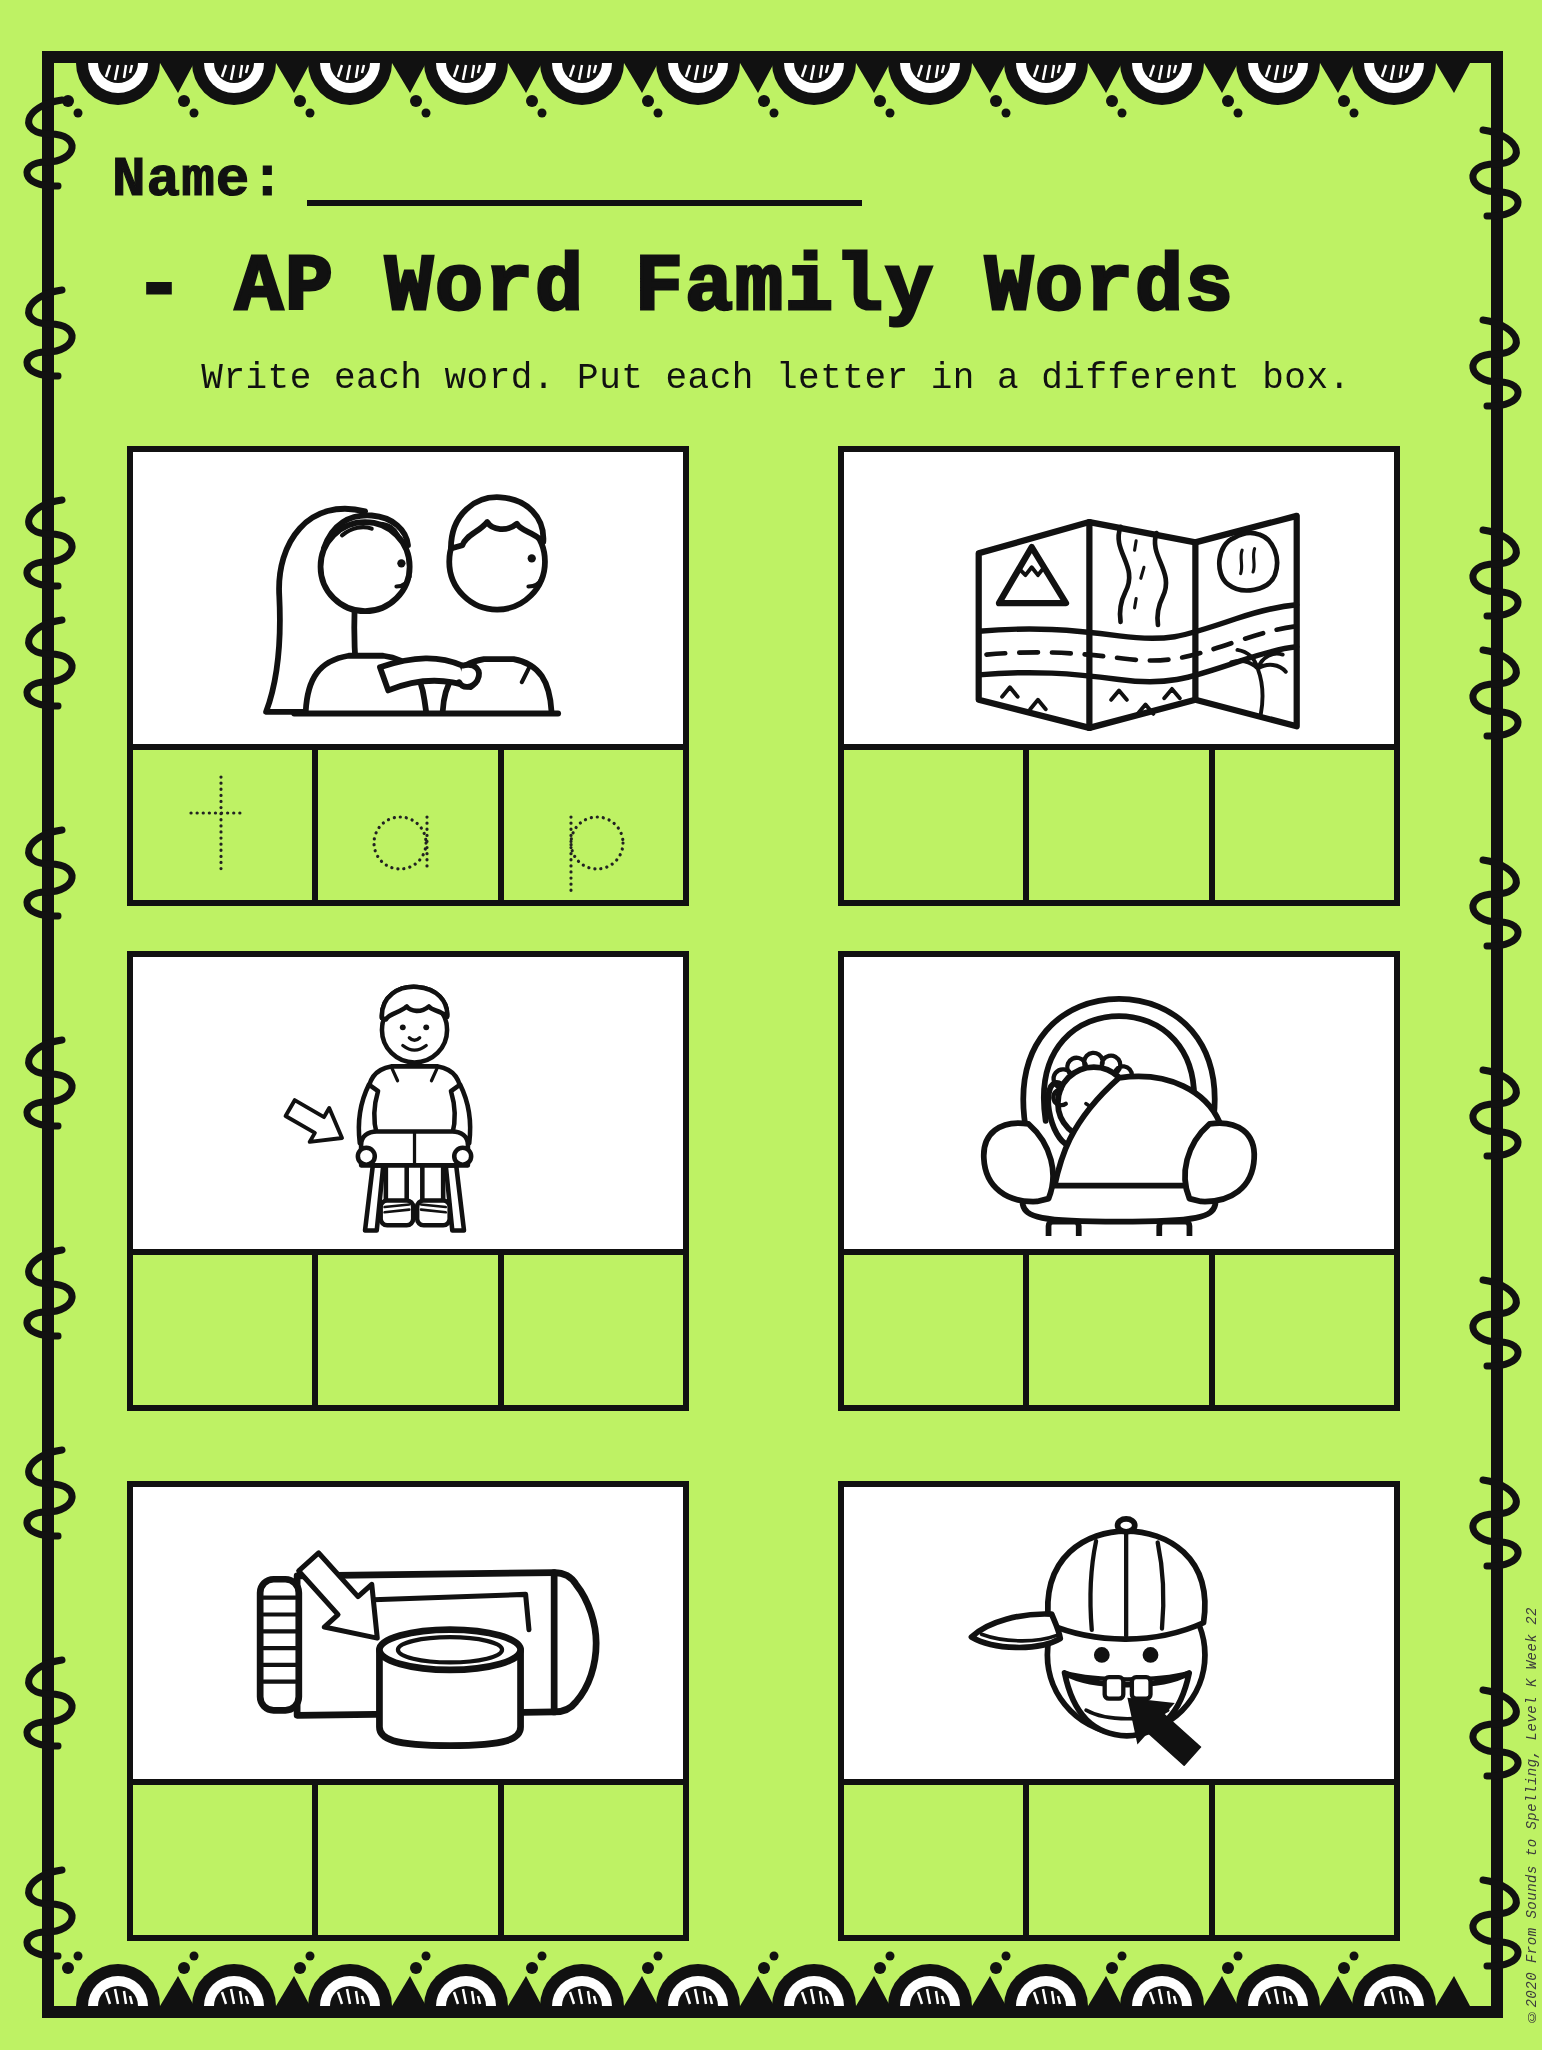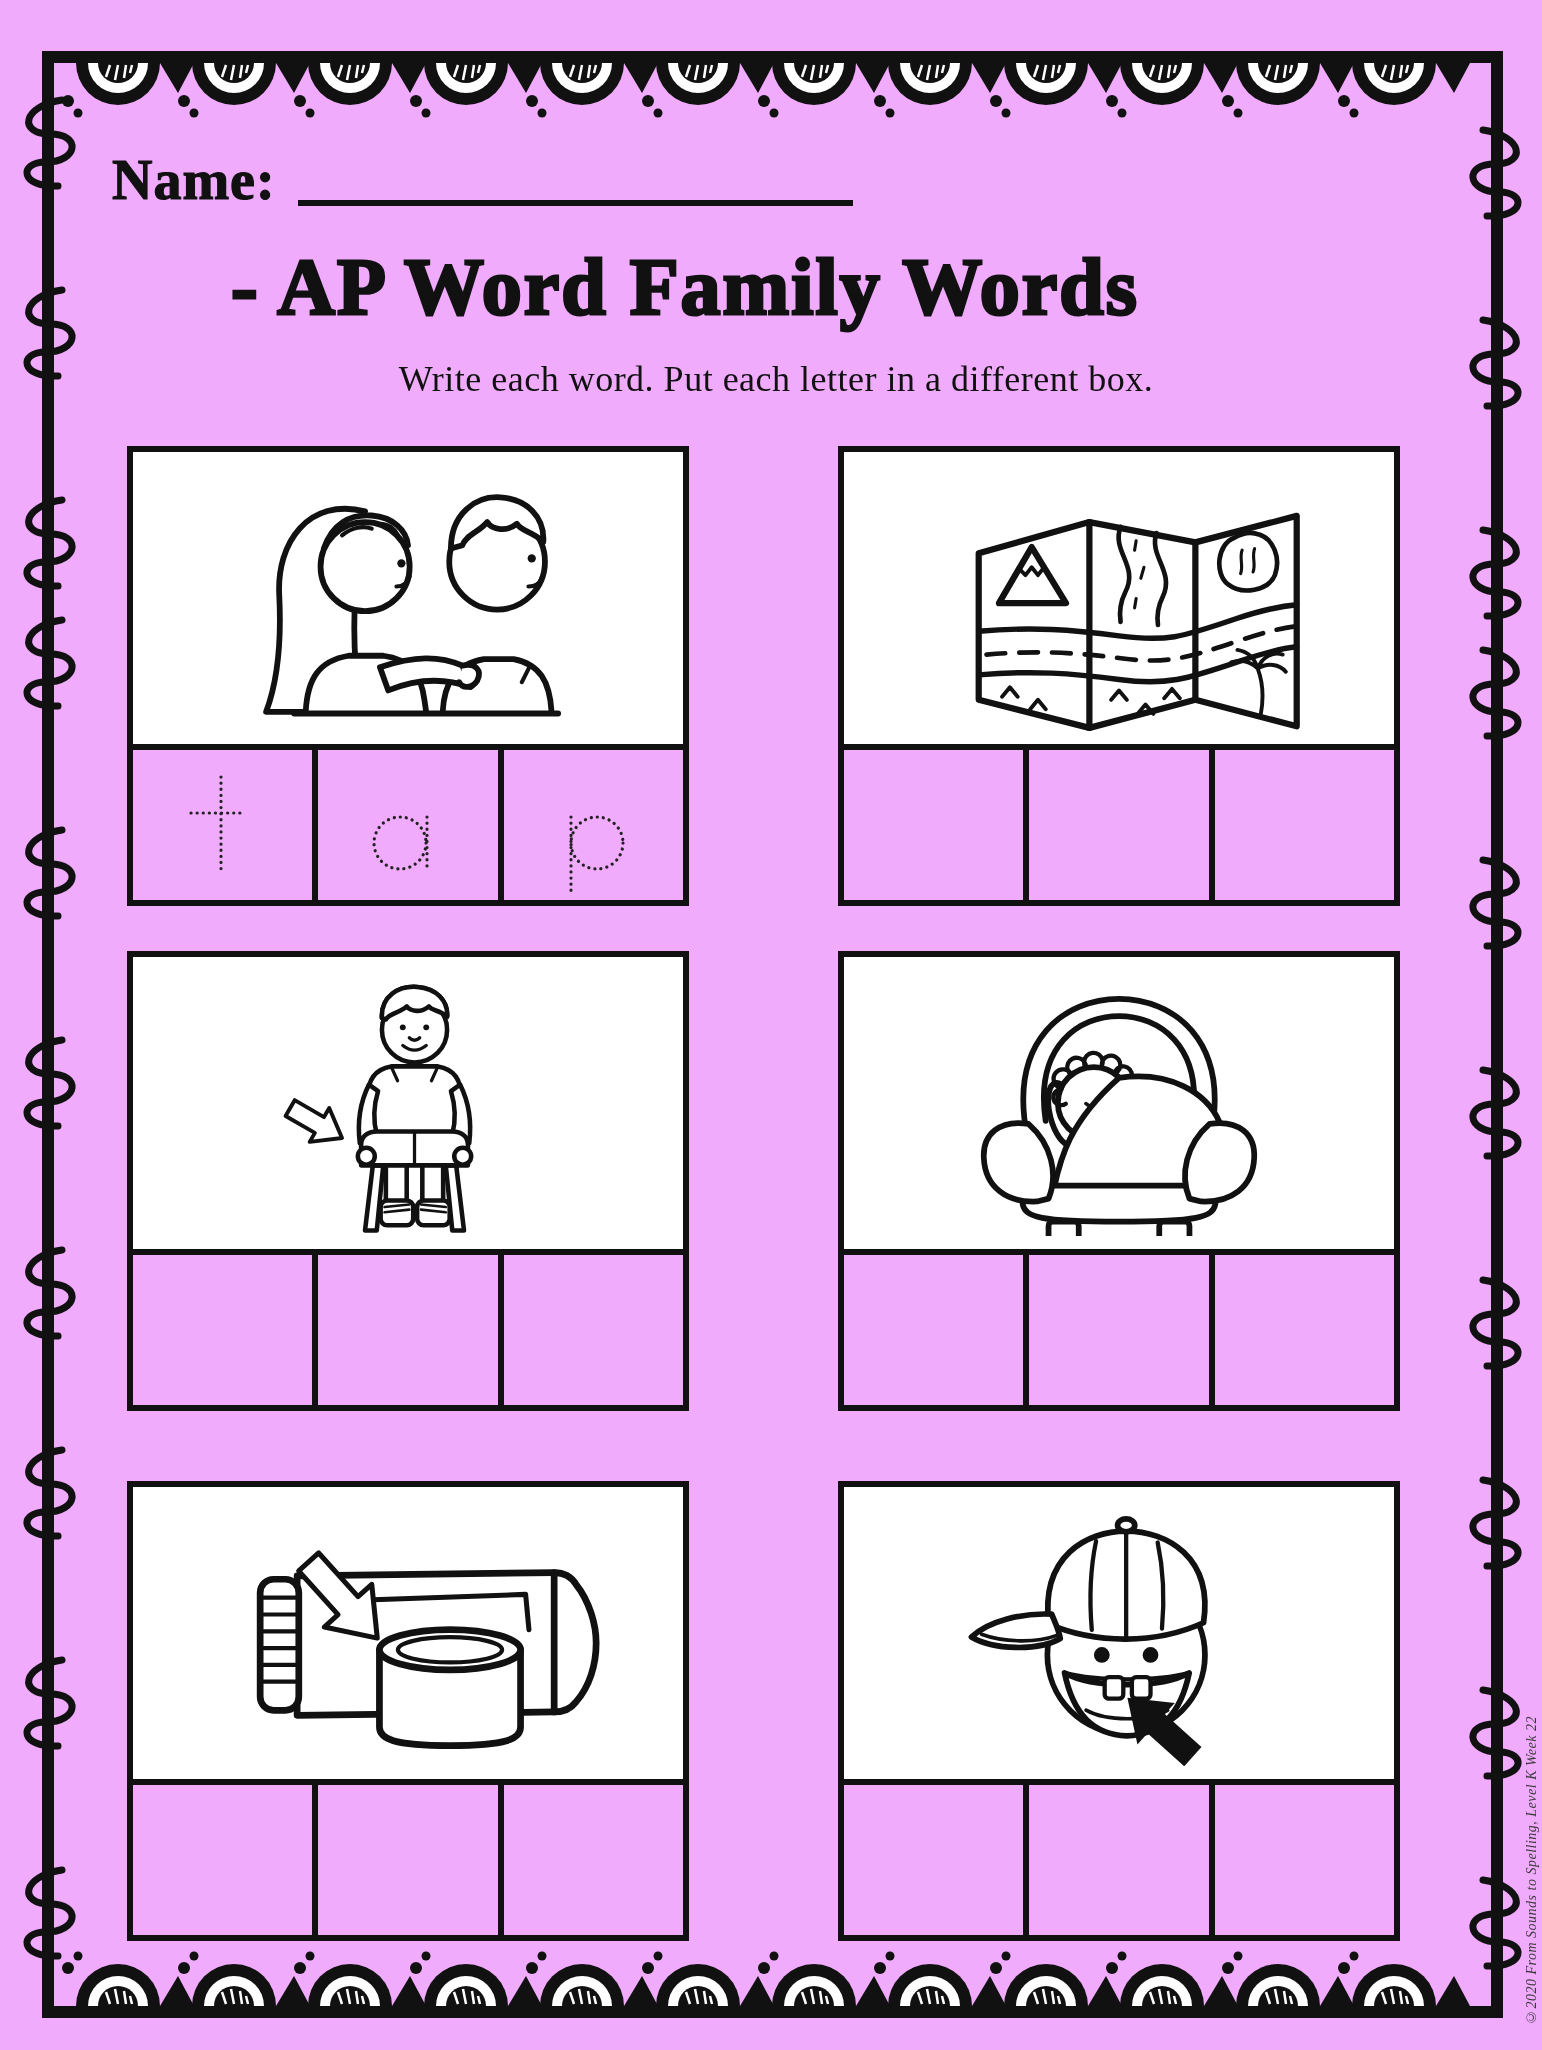--- a/index.html
+++ b/index.html
@@ -1,17 +1,17 @@
 <!DOCTYPE html>
 <html><head>
 <meta charset="utf-8">
 <style>
   html,body{margin:0;padding:0;background:#fff;}
-  .sheet{position:relative;width:1542px;height:2050px;background:#f0abfc;overflow:hidden;
-         font-family:Liberation Serif, serif;color:#111;}
+  .sheet{position:relative;width:1542px;height:2050px;background:#bef264;overflow:hidden;
+         font-family:Liberation Mono, monospace;color:#111;}
   svg{display:block;}
   .border-svg{position:absolute;left:0;top:0;}
 
   .name-row{position:absolute;left:112px;top:148px;display:flex;align-items:flex-end;}
   .name-label{font-size:56px;font-weight:bold;-webkit-text-stroke:1.2px #111;letter-spacing:1px;}
   .name-line{width:555px;height:2px;border-bottom:6px solid #111;margin-left:22px;margin-bottom:6px;}
 
   .title{position:absolute;left:0;top:242px;width:1370px;text-align:center;
          font-size:80px;font-weight:bold;-webkit-text-stroke:3px #111;letter-spacing:2px;}
   .subtitle{position:absolute;left:16px;top:358px;width:1520px;text-align:center;

